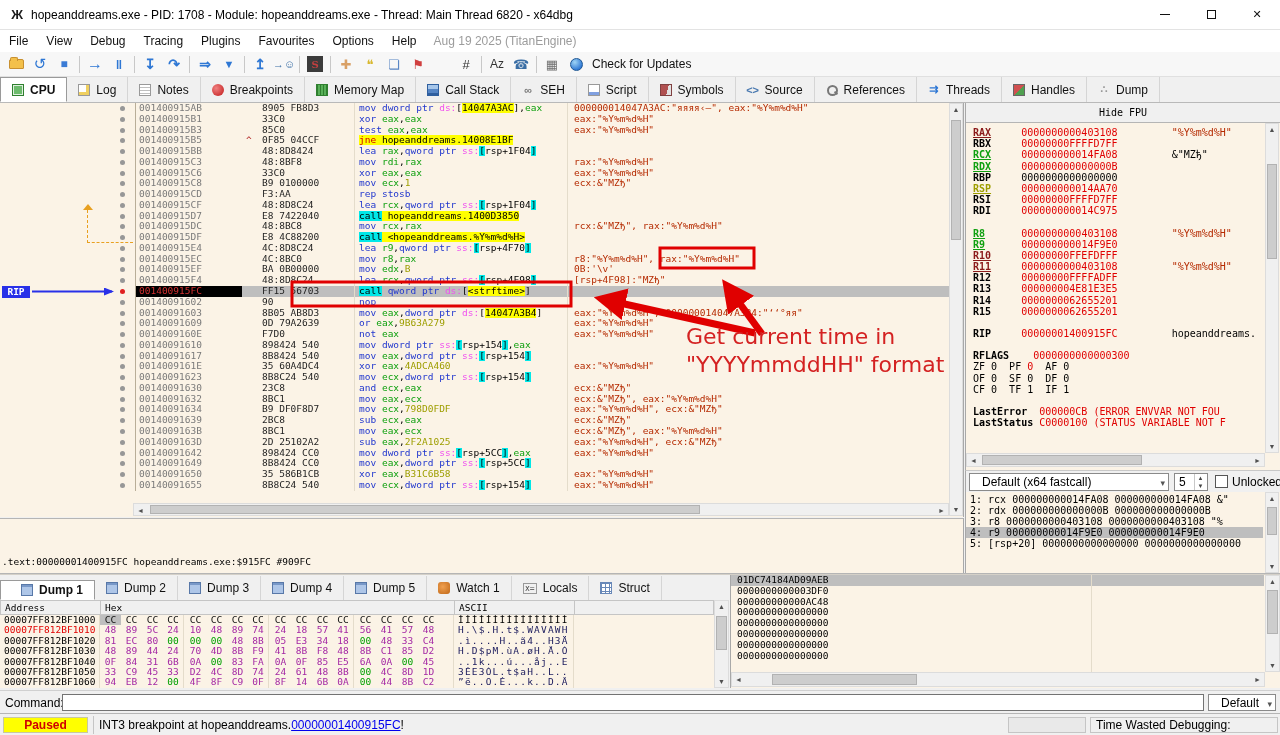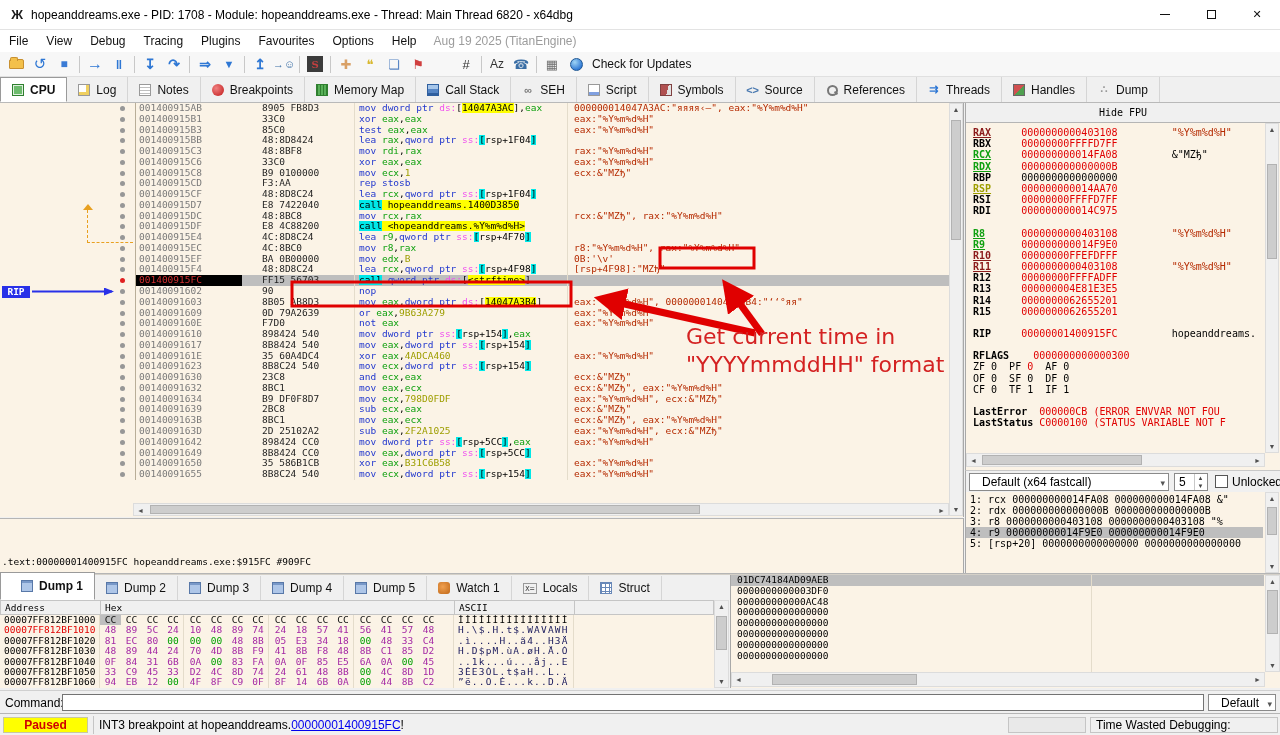--- a/index.html
+++ b/index.html
@@ -349,20 +349,21 @@
           <span>Dump</span>
         </div>
       </span>
     </div>
 
   <div class="pane" id="disasm">
     <div id="disasm-rows">
         <div class="d-row"><span class="d-gut"></span><span class="d-dot"><i></i></span><span class="d-addr">001400915AB</span><span class="d-bytes">8905 FB8D3</span><span class="d-instr"><span class="tk-mn">mov</span><span class="tk-pl"> </span><span class="tk-kw">dword</span><span class="tk-pl"> </span><span class="tk-kw">ptr</span><span class="tk-pl"> </span><span class="tk-seg">ds:</span><span class="tk-pl">[</span><span class="tk-mem">14047A3AC</span><span class="tk-pl">]</span><span class="tk-pl">,</span><span class="tk-reg">eax</span></span><span class="d-cmt"><span class="tk-cmt">000000014047A3AC:"яяяя‹–", eax:"%Y%m%d%H"</span></span></div>
         <div class="d-row"><span class="d-gut"></span><span class="d-dot"><i></i></span><span class="d-addr">001400915B1</span><span class="d-bytes">33C0</span><span class="d-instr"><span class="tk-mn">xor</span><span class="tk-pl"> </span><span class="tk-reg">eax</span><span class="tk-pl">,</span><span class="tk-reg">eax</span></span><span class="d-cmt"><span class="tk-cmt">eax:"%Y%m%d%H"</span></span></div>
         <div class="d-row"><span class="d-gut"></span><span class="d-dot"><i></i></span><span class="d-addr">001400915B3</span><span class="d-bytes">85C0</span><span class="d-instr"><span class="tk-mn">test</span><span class="tk-pl"> </span><span class="tk-reg">eax</span><span class="tk-pl">,</span><span class="tk-reg">eax</span></span><span class="d-cmt"><span class="tk-cmt">eax:"%Y%m%d%H"</span></span></div>
+        <div class="d-row"><span class="d-gut"></span><span class="d-dot"><i></i></span><span class="d-addr">001400915B5</span><span class="d-bytes"><span class="caret">^</span>0F85 04CCF</span><span class="d-instr"><span class="tk-mnj">jne</span><span class="tk-ys"> </span><span class="tk-tgt">hopeanddreams.14008E1BF</span></span><span class="d-cmt"></span></div>
         <div class="d-row"><span class="d-gut"></span><span class="d-dot"><i></i></span><span class="d-addr">001400915BB</span><span class="d-bytes">48:8D8424</span><span class="d-instr"><span class="tk-mn">lea</span><span class="tk-pl"> </span><span class="tk-reg">rax</span><span class="tk-pl">,</span><span class="tk-kw">qword</span><span class="tk-pl"> </span><span class="tk-kw">ptr</span><span class="tk-pl"> </span><span class="tk-seg">ss:</span><span class="tk-br">[</span><span class="tk-pl">rsp+1F04</span><span class="tk-br">]</span></span><span class="d-cmt"></span></div>
         <div class="d-row"><span class="d-gut"></span><span class="d-dot"><i></i></span><span class="d-addr">001400915C3</span><span class="d-bytes">48:8BF8</span><span class="d-instr"><span class="tk-mn">mov</span><span class="tk-pl"> </span><span class="tk-reg">rdi</span><span class="tk-pl">,</span><span class="tk-reg">rax</span></span><span class="d-cmt"><span class="tk-cmt">rax:"%Y%m%d%H"</span></span></div>
         <div class="d-row"><span class="d-gut"></span><span class="d-dot"><i></i></span><span class="d-addr">001400915C6</span><span class="d-bytes">33C0</span><span class="d-instr"><span class="tk-mn">xor</span><span class="tk-pl"> </span><span class="tk-reg">eax</span><span class="tk-pl">,</span><span class="tk-reg">eax</span></span><span class="d-cmt"><span class="tk-cmt">eax:"%Y%m%d%H"</span></span></div>
         <div class="d-row"><span class="d-gut"></span><span class="d-dot"><i></i></span><span class="d-addr">001400915C8</span><span class="d-bytes">B9 0100000</span><span class="d-instr"><span class="tk-mn">mov</span><span class="tk-pl"> </span><span class="tk-reg">ecx</span><span class="tk-pl">,</span><span class="tk-num">1</span></span><span class="d-cmt"><span class="tk-cmt">ecx:&amp;"MZђ"</span></span></div>
         <div class="d-row"><span class="d-gut"></span><span class="d-dot"><i></i></span><span class="d-addr">001400915CD</span><span class="d-bytes">F3:AA</span><span class="d-instr"><span class="tk-mn">rep</span><span class="tk-pl"> </span><span class="tk-mn">stosb</span></span><span class="d-cmt"></span></div>
         <div class="d-row"><span class="d-gut"></span><span class="d-dot"><i></i></span><span class="d-addr">001400915CF</span><span class="d-bytes">48:8D8C24</span><span class="d-instr"><span class="tk-mn">lea</span><span class="tk-pl"> </span><span class="tk-reg">rcx</span><span class="tk-pl">,</span><span class="tk-kw">qword</span><span class="tk-pl"> </span><span class="tk-kw">ptr</span><span class="tk-pl"> </span><span class="tk-seg">ss:</span><span class="tk-br">[</span><span class="tk-pl">rsp+1F04</span><span class="tk-br">]</span></span><span class="d-cmt"></span></div>
         <div class="d-row"><span class="d-gut"></span><span class="d-dot"><i></i></span><span class="d-addr">001400915D7</span><span class="d-bytes">E8 7422040</span><span class="d-instr"><span class="tk-mnc">call</span><span class="tk-ys"> </span><span class="tk-tgt">hopeanddreams.1400D3850</span></span><span class="d-cmt"></span></div>
         <div class="d-row"><span class="d-gut"></span><span class="d-dot"><i></i></span><span class="d-addr">001400915DC</span><span class="d-bytes">48:8BC8</span><span class="d-instr"><span class="tk-mn">mov</span><span class="tk-pl"> </span><span class="tk-reg">rcx</span><span class="tk-pl">,</span><span class="tk-reg">rax</span></span><span class="d-cmt"><span class="tk-cmt">rcx:&amp;"MZђ", rax:"%Y%m%d%H"</span></span></div>
         <div class="d-row"><span class="d-gut"></span><span class="d-dot"><i></i></span><span class="d-addr">001400915DF</span><span class="d-bytes">E8 4C88200</span><span class="d-instr"><span class="tk-mnc">call</span><span class="tk-ys"> </span><span class="tk-tgt">&lt;hopeanddreams.%Y%m%d%H&gt;</span></span><span class="d-cmt"></span></div>
         <div class="d-row"><span class="d-gut"></span><span class="d-dot"><i></i></span><span class="d-addr">001400915E4</span><span class="d-bytes">4C:8D8C24</span><span class="d-instr"><span class="tk-mn">lea</span><span class="tk-pl"> </span><span class="tk-reg">r9</span><span class="tk-pl">,</span><span class="tk-kw">qword</span><span class="tk-pl"> </span><span class="tk-kw">ptr</span><span class="tk-pl"> </span><span class="tk-seg">ss:</span><span class="tk-br">[</span><span class="tk-pl">rsp+4F70</span><span class="tk-br">]</span></span><span class="d-cmt"></span></div>
@@ -473,21 +474,21 @@
       <div class="sb-btn" style="top:0">▲</div>
       <div class="sb-btn" style="bottom:0">▼</div>
       <div class="sb-thumb" style="left:1px; width:10px; top:14px; height:28px;"></div>
     </div>
   </div>
 
   <div id="bottom-divider"></div>
 
   <div class="pane" id="dumparea">
     <div id="dump-tabs">
-        <div class="tab active" style="height: 28px; padding-left: 20px;">
+        <div class="tab active" style="height: 20px; padding-left: 20px;">
           <span class="tabicon i-dump"></span>
           <span>Dump 1</span>
         </div>
         <div class="tab" style="height: 24px;">
           <span class="tabicon i-dump"></span>
           <span>Dump 2</span>
         </div>
         <div class="tab" style="height: 24px;">
           <span class="tabicon i-dump"></span>
           <span>Dump 3</span>

